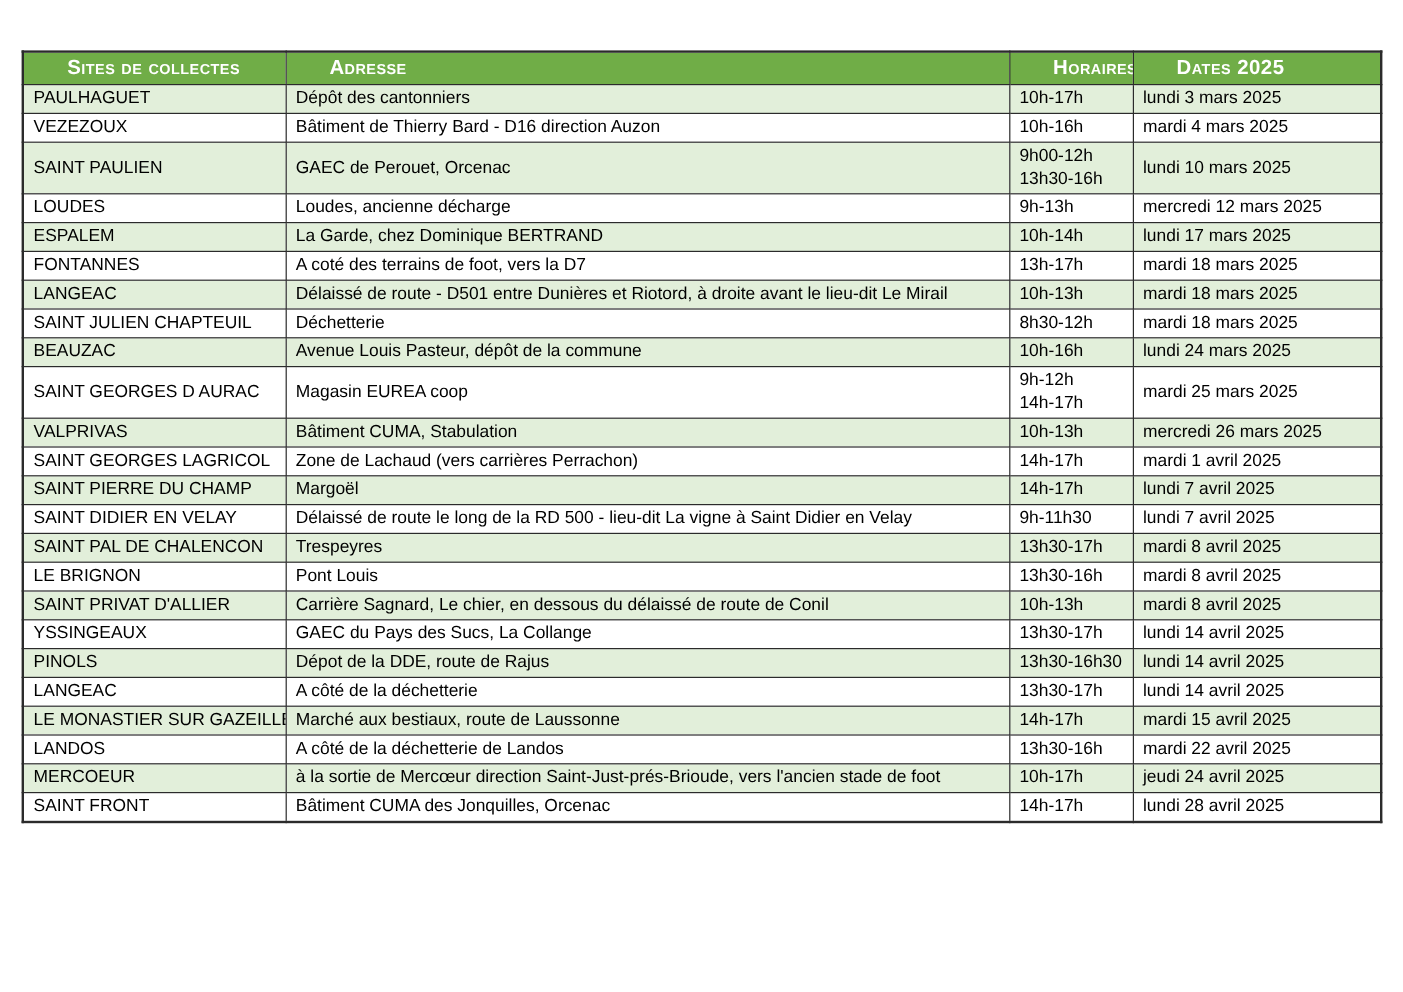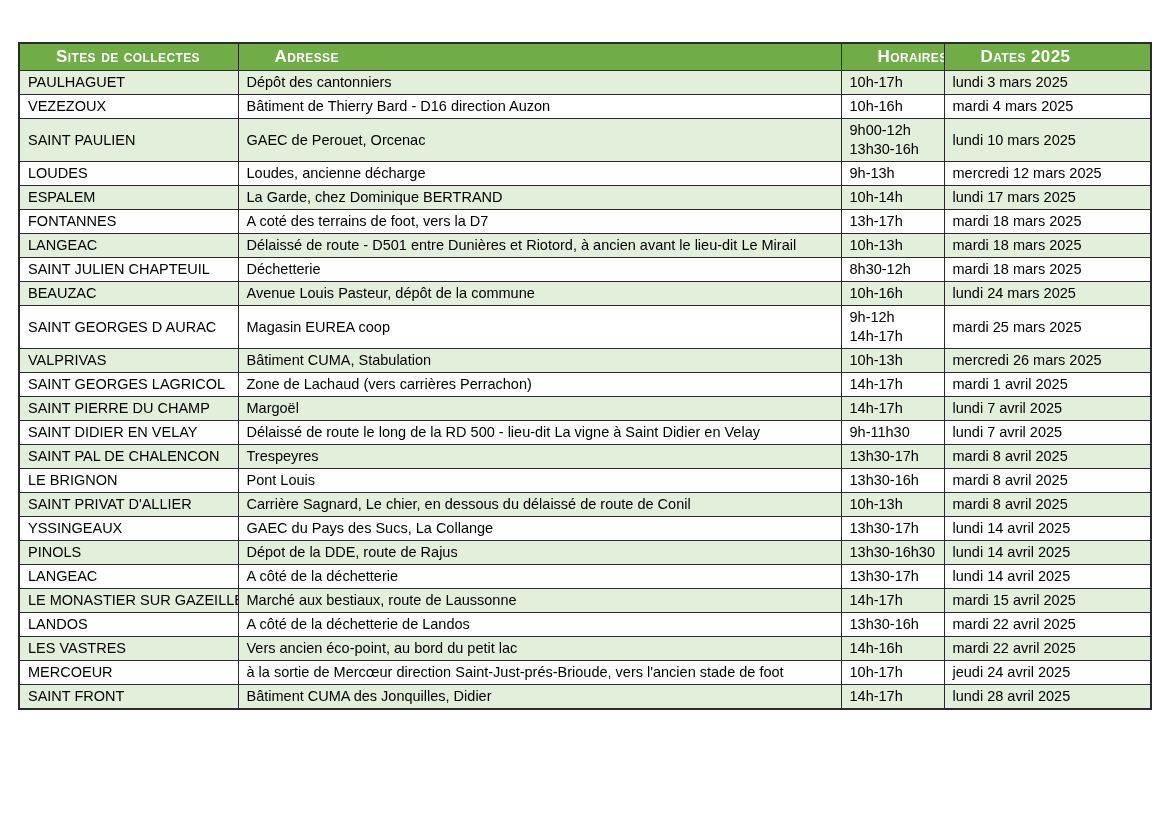--- a/index.html
+++ b/index.html
@@ -116,21 +116,21 @@
     <td class="col-date">lundi 17 mars 2025</td>
   </tr>
         <tr>
     <td class="col-site">FONTANNES</td>
     <td class="col-addr">A coté des terrains de foot, vers la D7</td>
     <td class="col-hours">13h-17h</td>
     <td class="col-date">mardi 18 mars 2025</td>
   </tr>
         <tr>
     <td class="col-site">LANGEAC</td>
-    <td class="col-addr">Délaissé de route - D501 entre Dunières et Riotord, à ancien avant le lieu-dit Le Mirail</td>
+    <td class="col-addr">Délaissé de route - D501 entre Dunières et Riotord, à droite avant le lieu-dit Le Mirail</td>
     <td class="col-hours">10h-13h</td>
     <td class="col-date">mardi 18 mars 2025</td>
   </tr>
         <tr>
     <td class="col-site">SAINT JULIEN CHAPTEUIL</td>
     <td class="col-addr">Déchetterie</td>
     <td class="col-hours">8h30-12h</td>
     <td class="col-date">mardi 18 mars 2025</td>
   </tr>
         <tr>
@@ -212,32 +212,26 @@
     <td class="col-hours">14h-17h</td>
     <td class="col-date">mardi 15 avril 2025</td>
   </tr>
         <tr>
     <td class="col-site">LANDOS</td>
     <td class="col-addr">A côté de la déchetterie de Landos</td>
     <td class="col-hours">13h30-16h</td>
     <td class="col-date">mardi 22 avril 2025</td>
   </tr>
         <tr>
-    <td class="col-site">LES VASTRES</td>
-    <td class="col-addr">Vers ancien éco-point, au bord du petit lac</td>
-    <td class="col-hours">14h-16h</td>
-    <td class="col-date">mardi 22 avril 2025</td>
-  </tr>
-        <tr>
     <td class="col-site">MERCOEUR</td>
     <td class="col-addr">à la sortie de Mercœur direction Saint-Just-prés-Brioude, vers l'ancien stade de foot</td>
     <td class="col-hours">10h-17h</td>
     <td class="col-date">jeudi 24 avril 2025</td>
   </tr>
         <tr>
     <td class="col-site">SAINT FRONT</td>
-    <td class="col-addr">Bâtiment CUMA des Jonquilles, Didier</td>
+    <td class="col-addr">Bâtiment CUMA des Jonquilles, Orcenac</td>
     <td class="col-hours">14h-17h</td>
     <td class="col-date">lundi 28 avril 2025</td>
   </tr>
       </tbody>
   </table>
 </div>
 
 </body></html>

